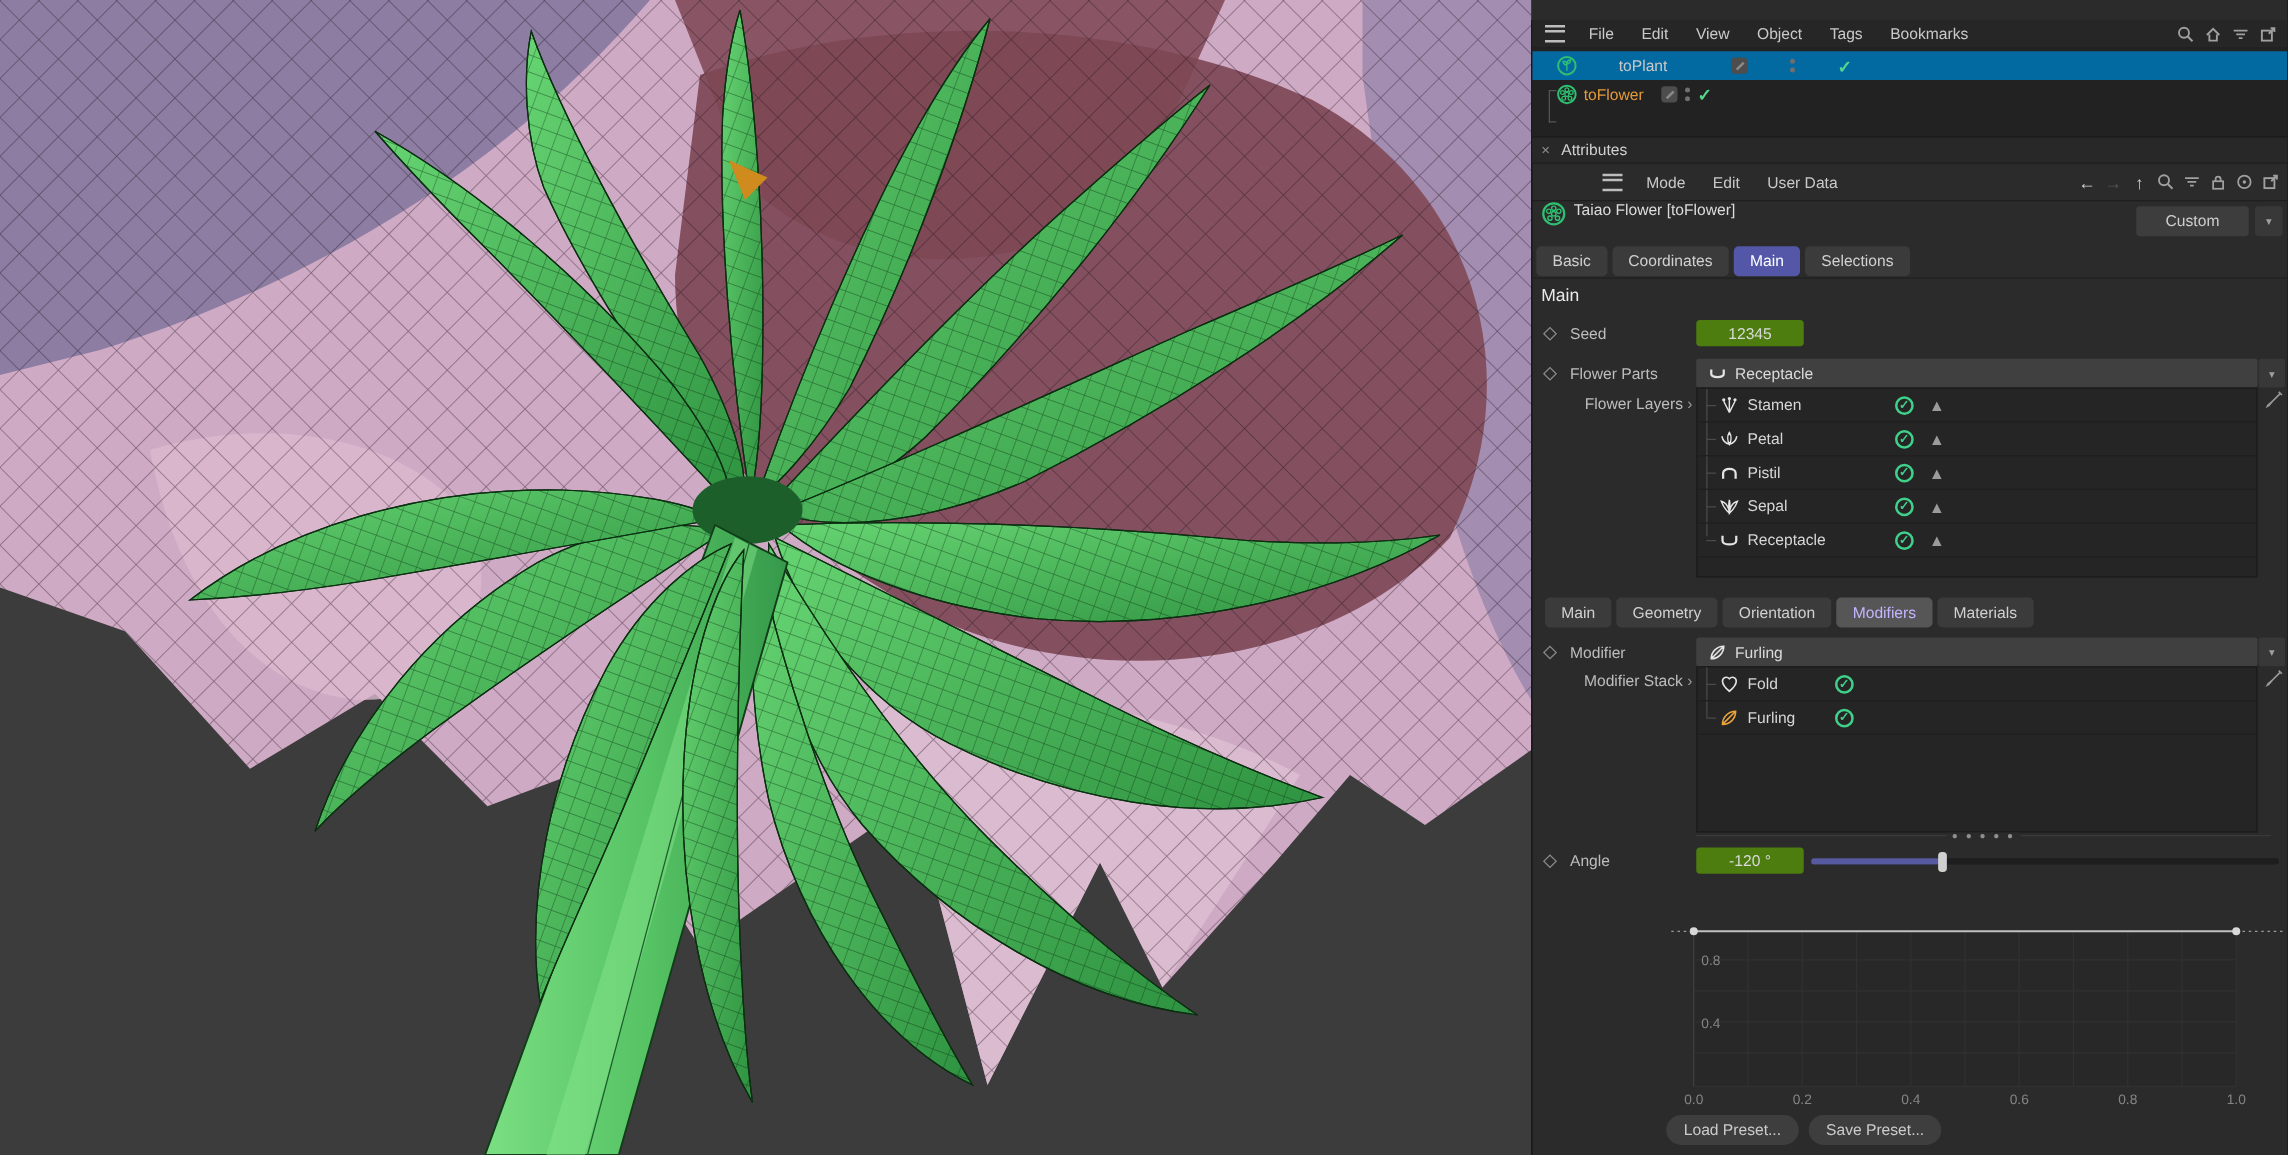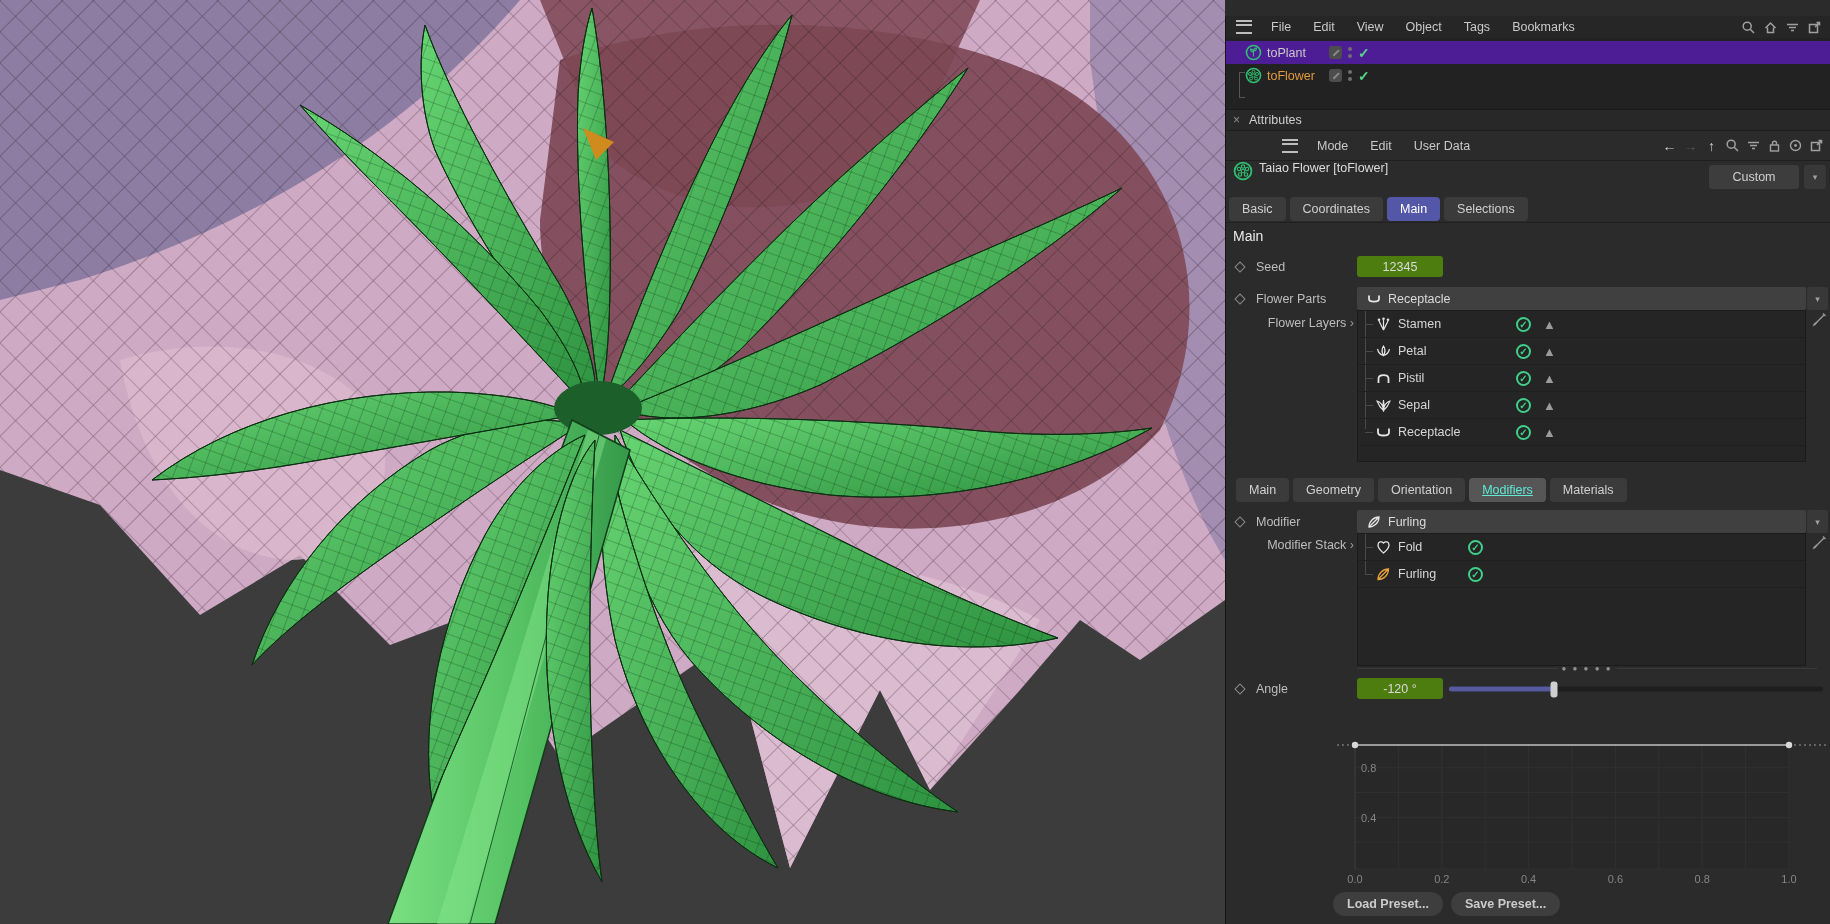--- a/index.html
+++ b/index.html
@@ -19,21 +19,21 @@
   .menubar .mitem{padding:0 11px;cursor:default;}
   .hamb{width:16px;height:10px;margin:0 8px 0 10px;display:inline-block;
         border-top:2px solid #bdbdbd;border-bottom:2px solid #bdbdbd;position:relative;}
   .hamb::after{content:"";position:absolute;left:0;right:0;top:2px;height:2px;background:#bdbdbd;}
   .mb-icons{margin-left:auto;display:flex;gap:7px;align-items:center;padding-right:8px;}
   .icon15{width:15px;height:15px;display:inline-block;}
   .icon15 svg{display:block;}
   
   .om{left:0;top:22px;width:100%;height:71px;background:#222222;}
   .omrow{position:absolute;left:0;width:100%;height:23px;display:flex;align-items:center;}
-  .omrow.sel{background:#4c1d95;}
+  .omrow.sel{background:#0369a1;gap:28px;}
   .omtree{position:absolute;left:13px;top:34px;width:1px;height:26px;background:#555;}
   .omstub{position:absolute;left:13px;width:6px;height:1px;background:#555;}
   .omicon{margin-left:19px;width:17px;height:17px;}
   .omname{margin-left:5px;width:58px;}
   .editsq{width:13px;height:13px;border-radius:3px;background:#4d4d4d;position:relative;margin-left:4px;}
   .editsq::after{content:"";position:absolute;left:3px;top:6px;width:8px;height:1.5px;background:#8a8a8a;
                  transform:rotate(-45deg);}
   .dots2{width:5px;margin-left:5px;display:flex;flex-direction:column;gap:3px;align-items:center;}
   .dots2 i{width:4px;height:4px;border-radius:50%;background:#6f6f6f;}
   .omcheck{margin-left:6px;color:#54d68b;font-size:14px;font-weight:bold;}
@@ -57,21 +57,21 @@
              display:flex;align-items:center;justify-content:center;color:#cfcfcf;}
   .preset-arrow{position:absolute;left:578px;top:4px;width:22px;height:24px;background:#383838;border-radius:3px;
                 display:flex;align-items:center;justify-content:center;color:#9f9f9f;font-size:9px;}
   
   .tabs{display:flex;gap:4px;align-items:flex-end;}
   .tabs1{left:3px;top:179px;height:26px;}
   .tabs2{left:10px;top:460px;height:26px;}
   .tab{background:#3b3b3b;color:#d0d0d0;border-radius:4px;height:24px;display:flex;align-items:center;
        padding:0 13px;}
   .tab.active-blue{background:#5457a8;color:#fff;}
-  .tab.active-gray{background:#565656;color:#5eead4;text-decoration:underline;}
+  .tab.active-gray{background:#565656;color:#c4b5fd;}
   
   .sec-main{left:0;top:206px;width:100%;height:26px;border-top:1px solid #202020;display:flex;align-items:center;}
   .sec-main span{margin-left:7px;font-size:14px;color:#eaeaea;}
   
   .prow{left:0;width:100%;height:22px;}
   .diamond{position:absolute;left:10px;top:50%;width:6px;height:6px;border:1px solid #8a8a8a;
            transform:translateY(-50%) rotate(45deg);}
   .plabel{position:absolute;left:30px;top:50%;transform:translateY(-50%);color:#bdbdbd;white-space:nowrap;}
   .rlabel{position:absolute;left:0;width:128px;top:50%;transform:translateY(-50%);text-align:right;
           color:#bdbdbd;white-space:nowrap;}
@@ -104,21 +104,21 @@
   .slider{position:absolute;left:223px;right:7px;top:50%;height:5px;transform:translateY(-50%);
           background:#1e1e1e;border-radius:2px;}
   .sfill{position:absolute;left:0;top:0;bottom:0;background:#575a9f;border-radius:2px;}
   .shandle{position:absolute;top:50%;width:7px;height:16px;border-radius:3px;background:#cfcfcf;
            transform:translate(-50%,-50%);}
   
   .graph{left:108px;top:720px;}
   
   .btnrow{left:107px;top:876px;display:flex;gap:8px;}
   .pillbtn{background:#3e3e3e;color:#cbcbcb;border-radius:12px;height:24px;display:flex;align-items:center;
-           padding:0 14px;font-weight:bold;}
+           padding:0 14px;}
   .gr-label{fill:#858585;font-size:11px;font-family:"Liberation Sans",sans-serif;}
 </style>
 </head>
 <body>
 
 <div class="app">
 
   <div class="viewport">
     <svg width="1225" height="924" viewBox="0 0 1225 924">
       <defs>

